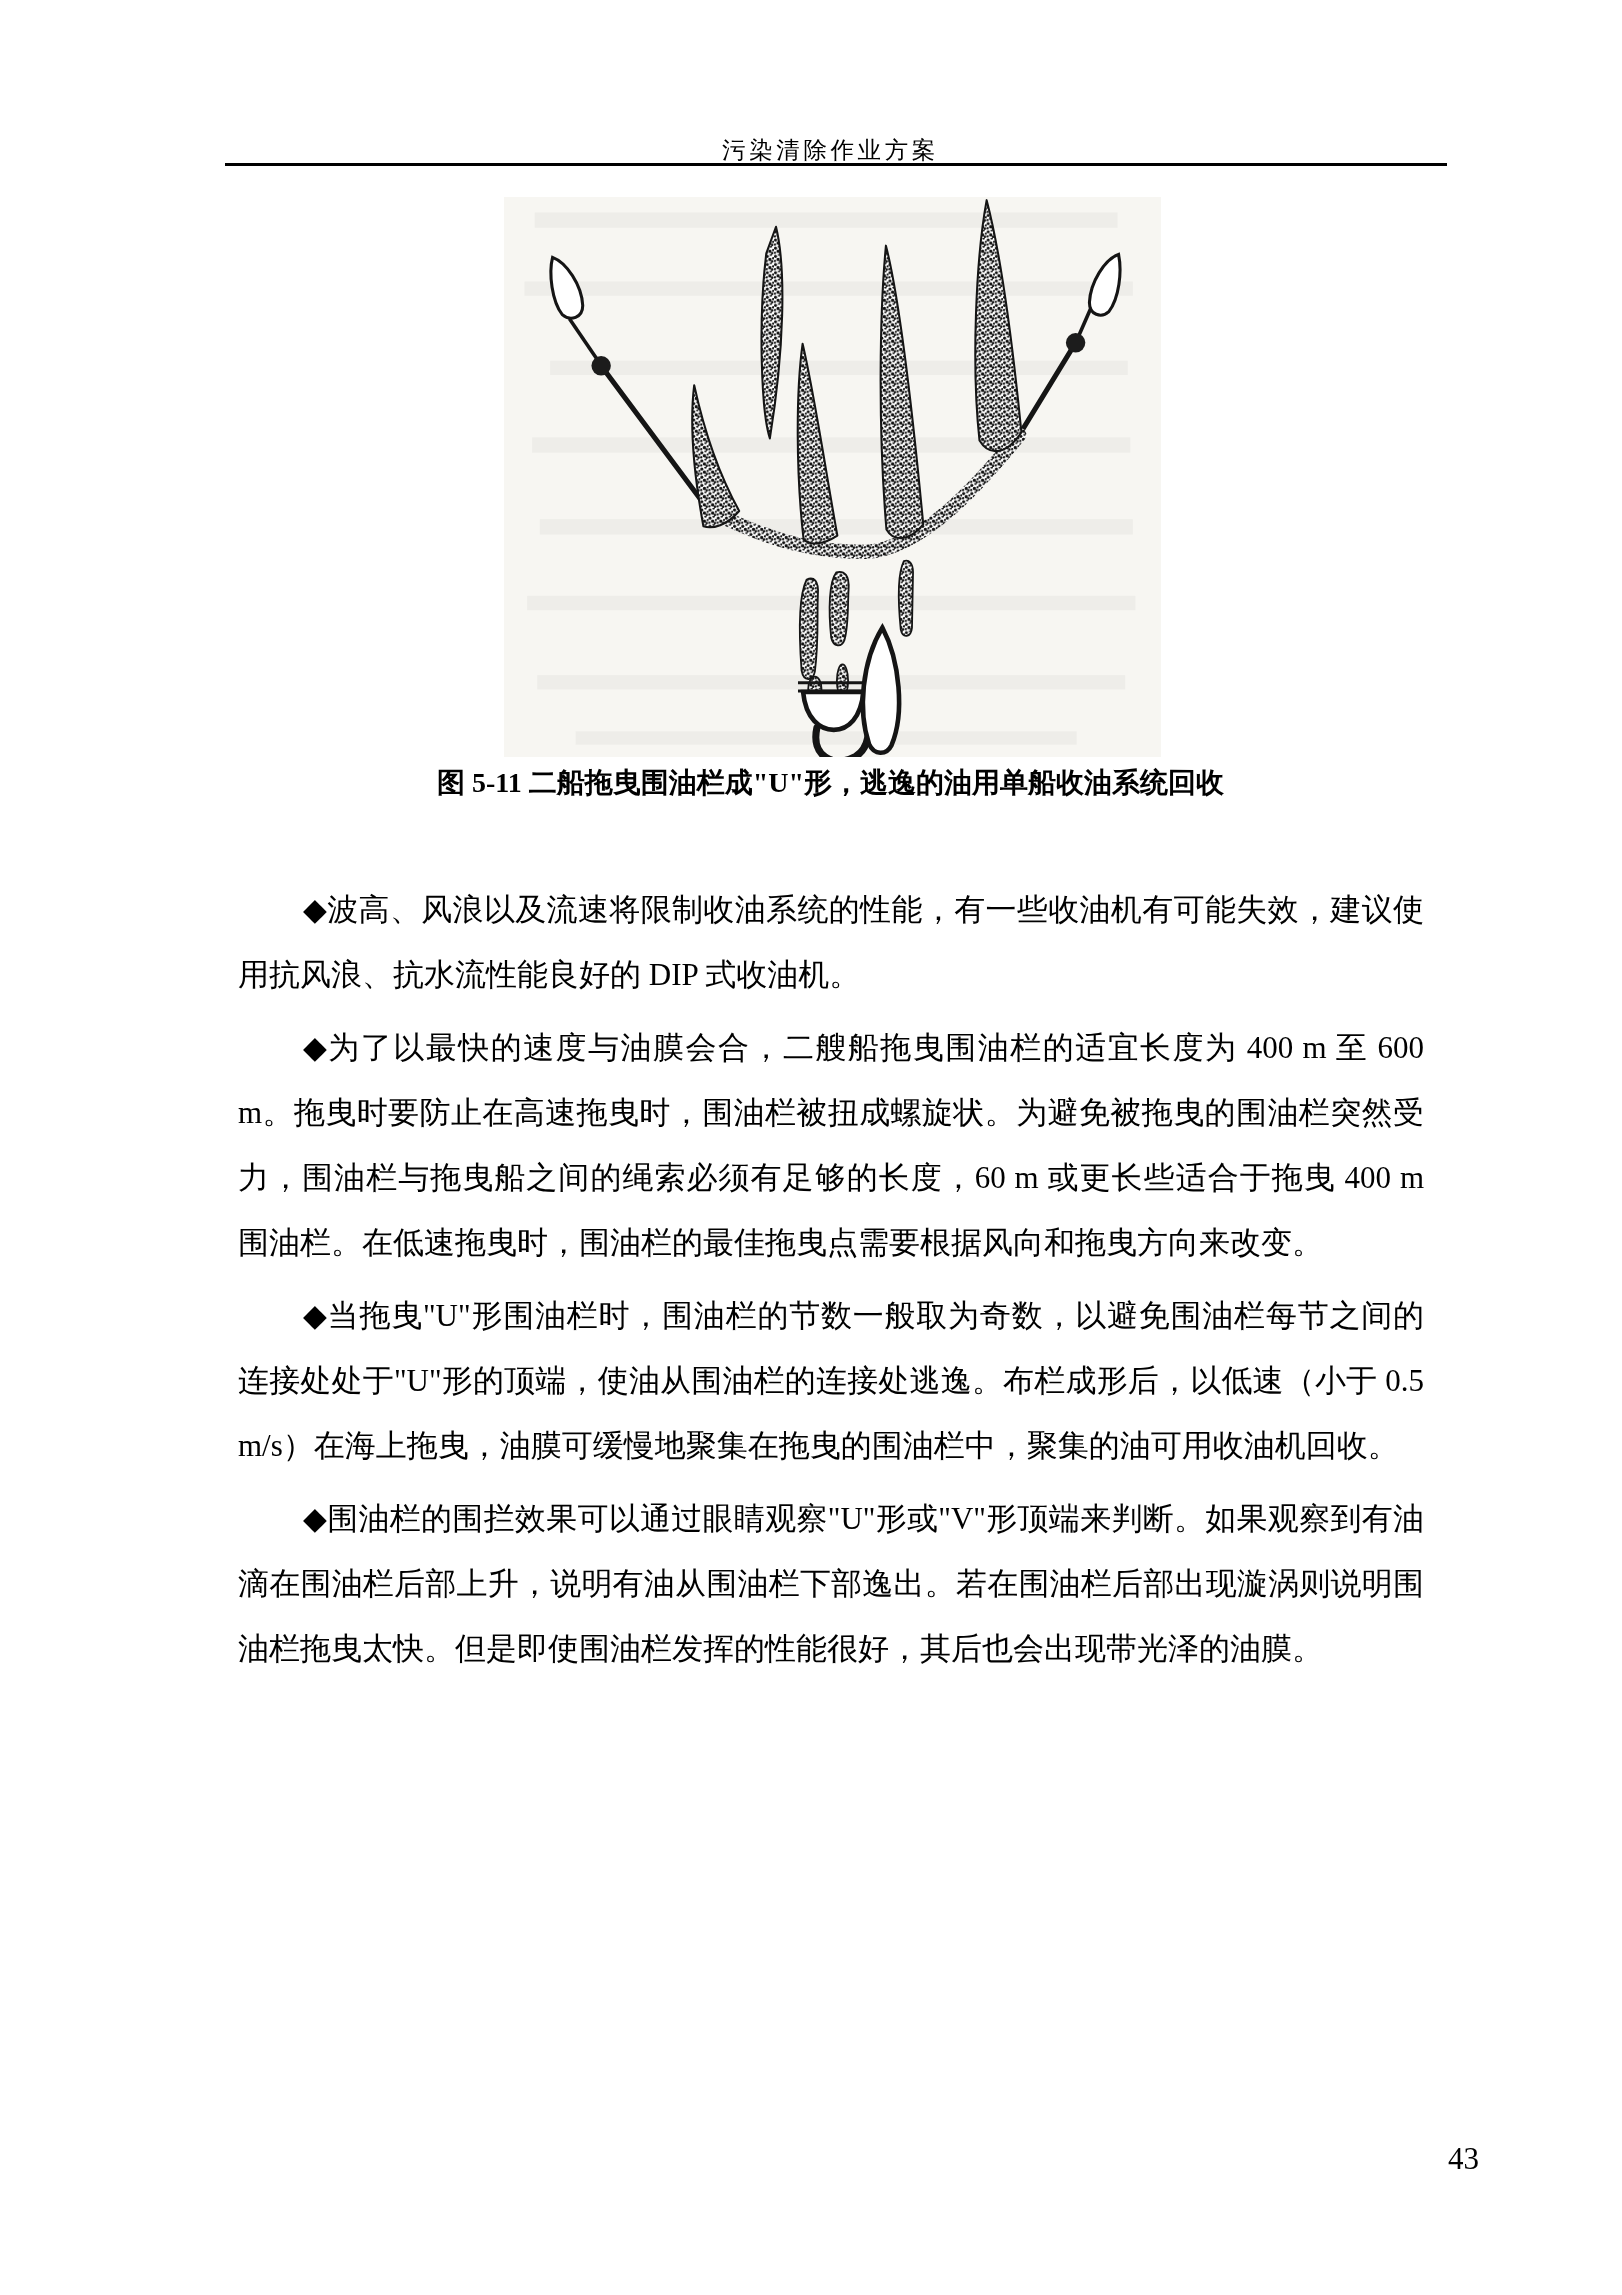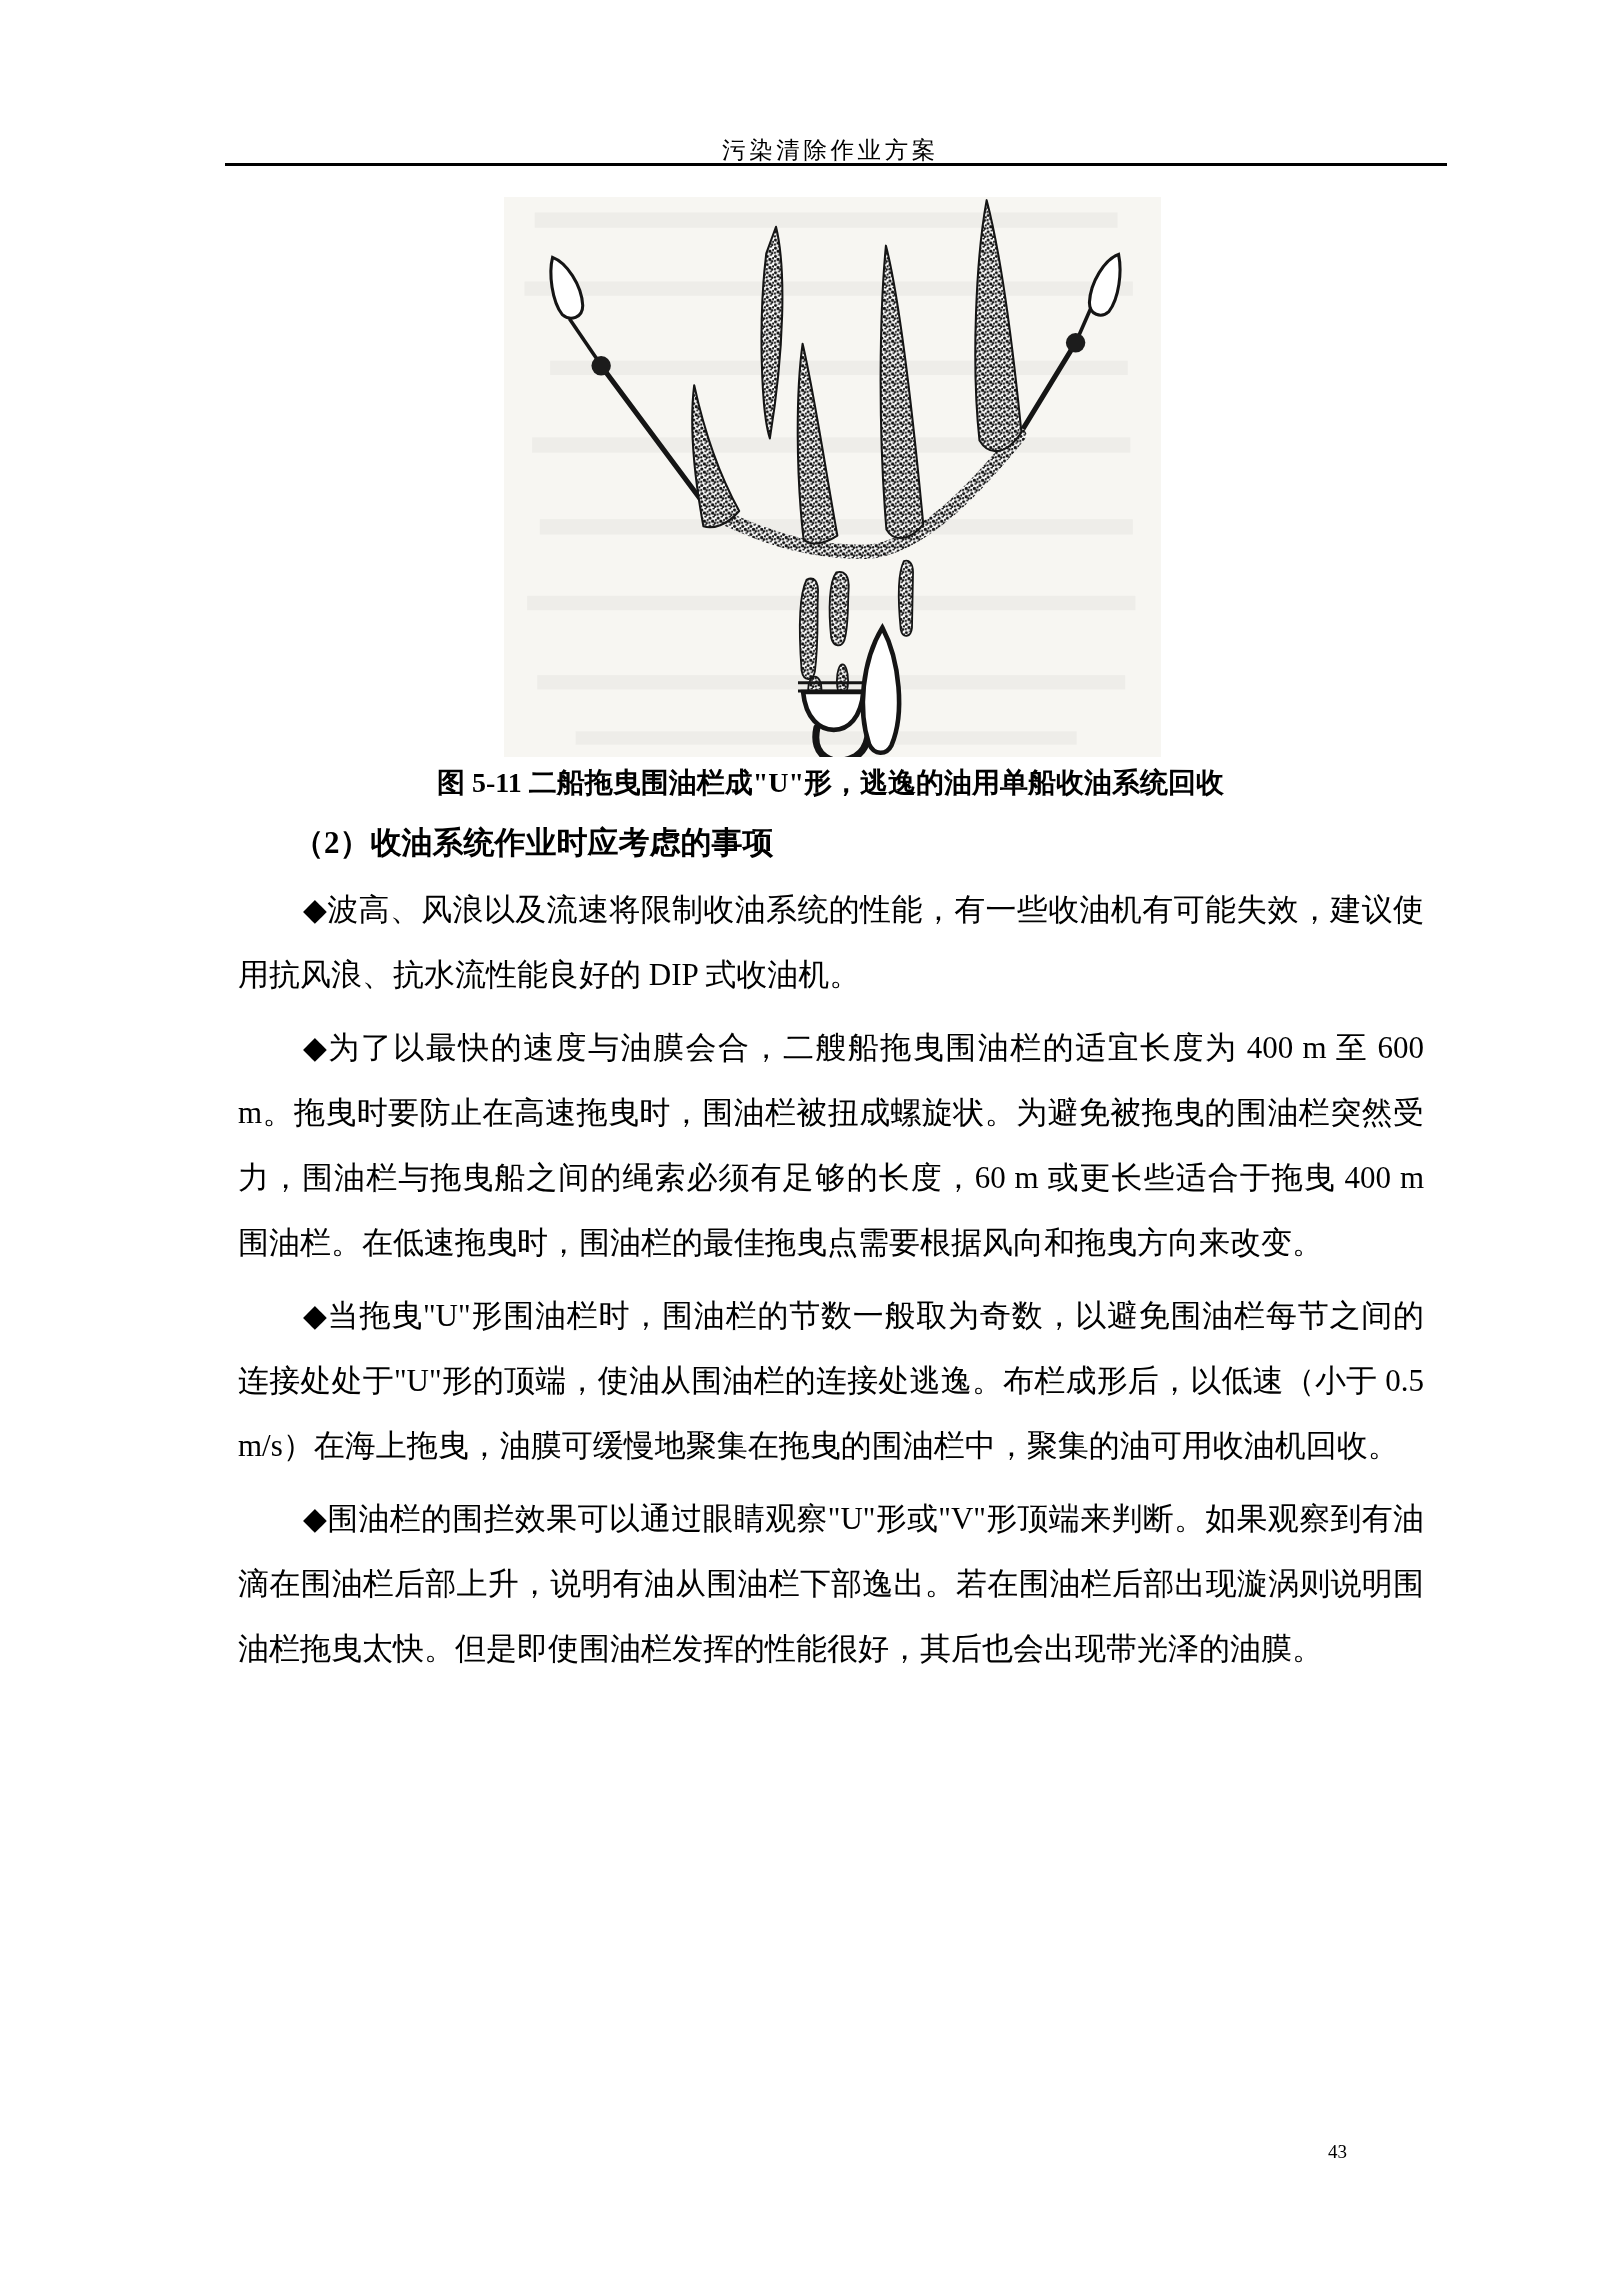--- a/index.html
+++ b/index.html
@@ -49,22 +49,22 @@
     line-height:65px;
     text-align:justify;
     text-justify:inter-ideograph;
   }
   .body-text p{
     margin:8px;
     text-indent:65px;
   }
   .page-number{
     position:absolute;
-    left:1328px;top:2141px;
-    font-size:19px;
+    left:1448px;top:2141px;
+    font-size:31px;
   }
 </style>
 </head>
 <body>
 
 <div class="page">
 
   <div class="header-title">污染清除作业方案</div>
   <div class="header-rule"></div>
 
@@ -136,21 +136,20 @@
         <path d="M 95,118 C 122,128 152,172 154,212 C 154,236 130,244 114,230 C 94,204 87,150 95,118 Z" fill="#ffffff" stroke="#151515" stroke-width="6"></path>
         <path d="M 1202,112 C 1175,122 1147,166 1145,206 C 1145,230 1168,238 1183,224 C 1203,198 1209,146 1202,112 Z" fill="#ffffff" stroke="#151515" stroke-width="6"></path>
         <circle cx="190" cy="330" r="19" fill="#1c1c1c"></circle>
         <circle cx="1118" cy="285" r="19" fill="#1c1c1c"></circle>
       </g>
     </svg>
   </div>
 
   <div class="figure-caption">图 5-11  二船拖曳围油栏成"U"形，逃逸的油用单船收油系统回收</div>
 
-  <div class="section-heading">（2）收油系统作业时应考虑的事项</div>
 
   <div class="body-text">
     <p>◆波高、风浪以及流速将限制收油系统的性能，有一些收油机有可能失效，建议使用抗风浪、抗水流性能良好的 DIP 式收油机。</p>
     <p>◆为了以最快的速度与油膜会合，二艘船拖曳围油栏的适宜长度为 400 m 至 600 m。拖曳时要防止在高速拖曳时，围油栏被扭成螺旋状。为避免被拖曳的围油栏突然受力，围油栏与拖曳船之间的绳索必须有足够的长度，60 m 或更长些适合于拖曳 400 m 围油栏。在低速拖曳时，围油栏的最佳拖曳点需要根据风向和拖曳方向来改变。</p>
     <p>◆当拖曳"U"形围油栏时，围油栏的节数一般取为奇数，以避免围油栏每节之间的连接处处于"U"形的顶端，使油从围油栏的连接处逃逸。布栏成形后，以低速（小于 0.5 m/s）在海上拖曳，油膜可缓慢地聚集在拖曳的围油栏中，聚集的油可用收油机回收。</p>
     <p>◆围油栏的围拦效果可以通过眼睛观察"U"形或"V"形顶端来判断。如果观察到有油滴在围油栏后部上升，说明有油从围油栏下部逸出。若在围油栏后部出现漩涡则说明围油栏拖曳太快。但是即使围油栏发挥的性能很好，其后也会出现带光泽的油膜。</p>
   </div>
 
   <div class="page-number">43</div>
 

